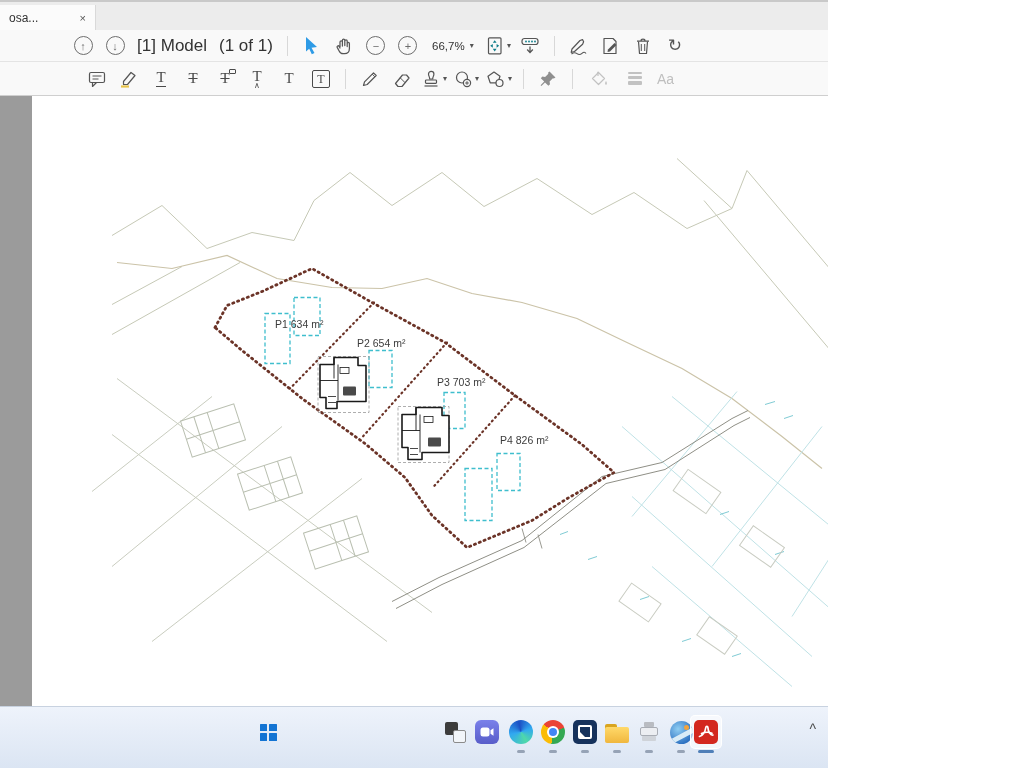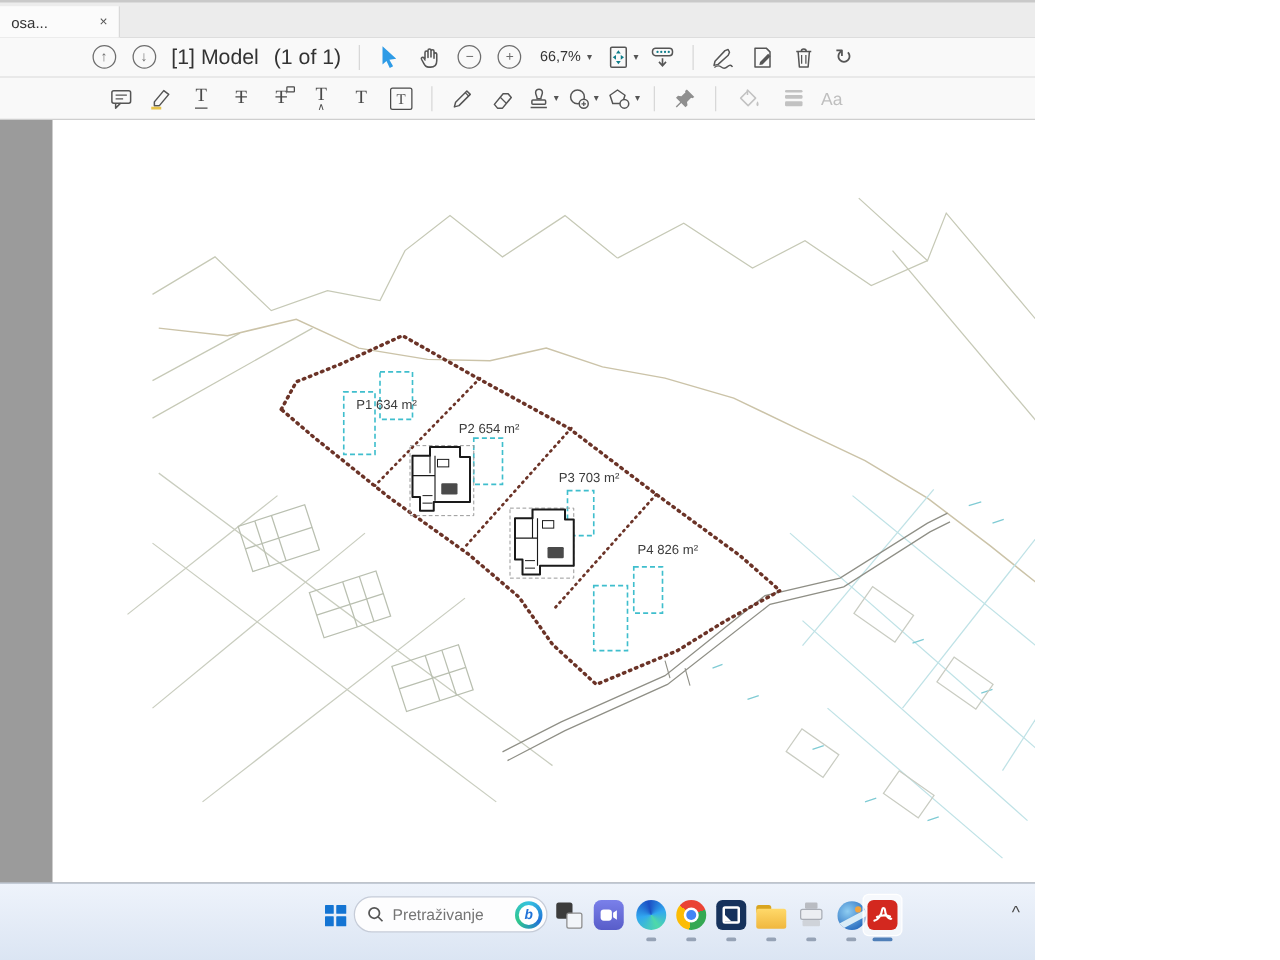--- a/index.html
+++ b/index.html
@@ -1,17 +1,17 @@
 <!DOCTYPE html>
 <html><head>
 <meta charset="utf-8">
 <style>
   * { margin:0; padding:0; box-sizing:border-box; }
   html,body { width:1024px; height:768px; overflow:hidden; font-family:"Liberation Sans", sans-serif; background:#fff; }
-  #screen { position:relative; width:828px; height:768px; background:#a3a3a3; }
+  #screen { position:relative; width:828px; height:768px; background:#ef4444; }
 
   
   .tabbar { position:relative; height:30px; background:#ececec; border-top:2px solid #c9c9c9; }
   .tab { position:absolute; left:0; top:3px; bottom:0; width:96px; background:#fbfbfb;
          border-right:1px solid #d9d9d9; display:flex; align-items:center; gap:8px;
          padding:0 9px; font-size:12px; color:#333; }
   .tab-close { color:#555; font-size:11px; margin-left:auto; cursor:default; }
 
   
   .tb { background:#f9f9f9; display:flex; align-items:center; justify-content:center; }
@@ -32,21 +32,21 @@
   .t-bubble { position:absolute; top:3px; right:2px; width:7px; height:5px; border:1px solid #4a4a4a; border-radius:1px; background:#f9f9f9; }
   .t-stack { display:flex; flex-direction:column; align-items:center; line-height:.55; }
   .t-caret { font-size:8px; color:#4a4a4a; }
   .t-boxed { width:18px; height:18px; border:1.3px solid #4a4a4a; border-radius:2px;
              display:flex; align-items:center; justify-content:center; font-size:12px; }
   .dis { color:#bfbfbf !important;justify-content:flex-end; }
   .wline { width:14px; background:#c2c2c2; border-radius:1px; }
 
   
   .doc-canvas { position:relative; height:610px; background:#9b9b9b; overflow:hidden; }
-  .doc-page { position:absolute; left:42px; top:0; width:865px; height:610px; background:#ffffff; }
+  .doc-page { position:absolute; left:32px; top:0; width:865px; height:610px; background:#ffffff; }
 
   
   .taskbar { position:relative; height:62px; background:linear-gradient(#eef3fb,#dbe5f3);
              border-top:1px solid #c8d2e0; }
   .tbtn { position:absolute; top:11px; width:28px; height:28px; display:flex; align-items:center;
           justify-content:center; border-radius:4px; }
   .rundash { position:absolute; top:43px; width:8px; height:3px; border-radius:2px; background:#96a3b6; }
   .startgrid { width:17px; height:17px; display:grid; grid-template-columns:1fr 1fr; gap:1.6px; }
   .startgrid div { background:#1374d3; border-radius:0.5px; }
   .search-pill { position:absolute; left:283px; top:10px; width:155px; height:29px; background:#fdfdfe;
@@ -398,30 +398,20 @@
   <div class="taskbar">
     <div class="tbtn" style="left:254px">
       <div class="startgrid">
         <div></div>
           <div></div>
           <div></div>
           <div></div>
       </div>
     </div>
 
-    <div class="search-pill">
-      <svg width="13" height="13" viewBox="0 0 13 13">
-        <circle cx="5.4" cy="5.4" r="4.2" stroke="#555" fill="none" stroke-width="1.4"></circle>
-        <path d="M8.6 8.6 L12 12" stroke="#555" stroke-width="1.4"></path>
-      </svg>
-      <input type="text" placeholder="Pretraživanje" style="">
-      <div class="bing">
-        <div class="bing-in">b</div>
-      </div>
-    </div>
 
     <div class="tbtn" style="left:441px">
       <div class="taskview">
           <div class="bk"></div>
           <div class="fr"></div>
         </div>
     </div>
 
     <div class="tbtn" style="left:473px">
       <div class="chat">

